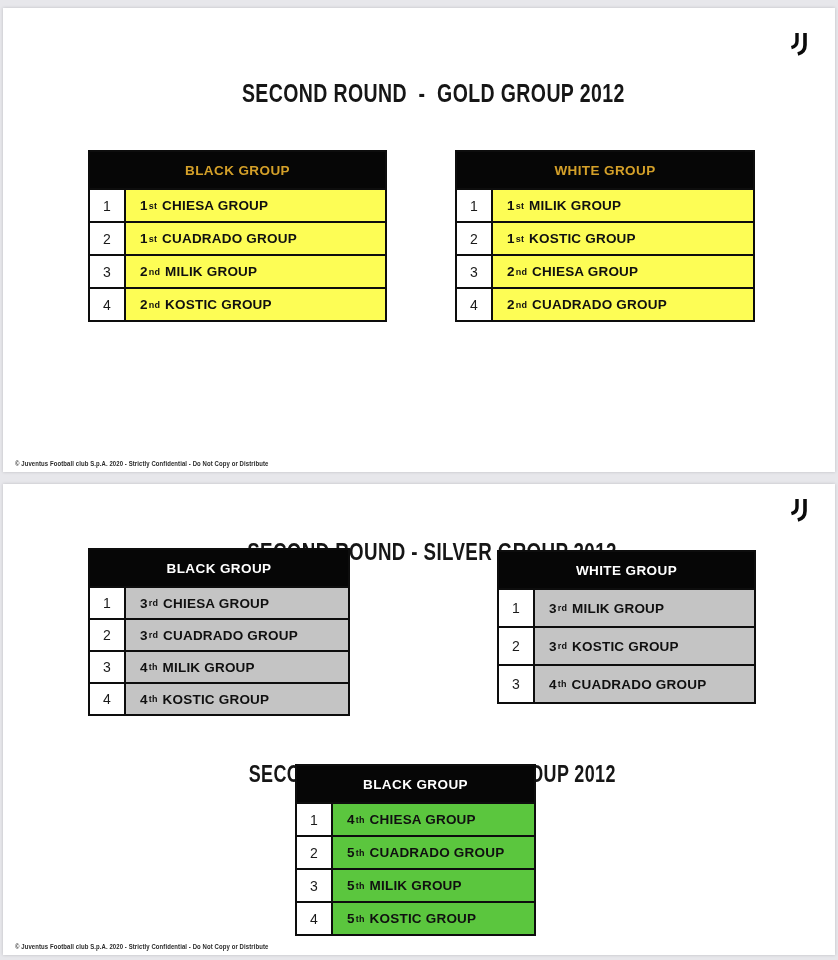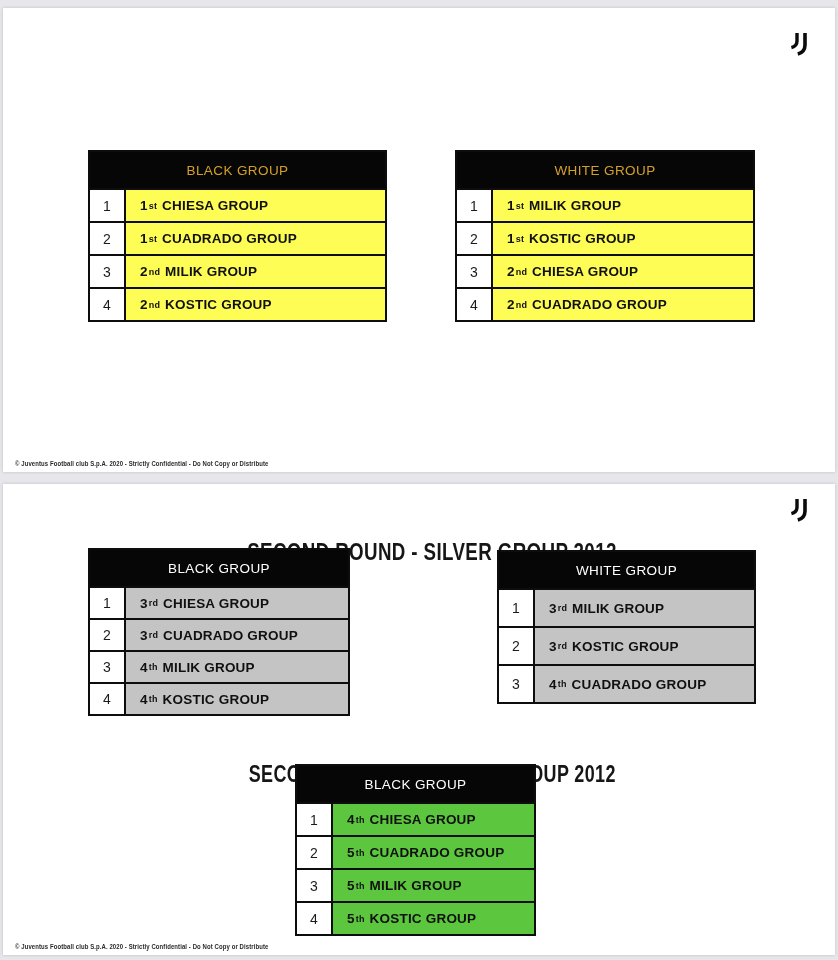--- a/index.html
+++ b/index.html
@@ -34,21 +34,21 @@
   #slide-silver .logo { top:12px; }
 
   .jtable {
     position:absolute;
     border:2px solid var(--border, #0d0d0d);
     background:#fff;
   }
   .thead {
     background: var(--table-header-bg, #060606);
     display:flex; align-items:center; justify-content:center;
-    font-weight:normal; font-size:13.5px; letter-spacing:.4px;
+    font-weight:bold; font-size:13.5px; letter-spacing:.4px;
     height:36px;
   }
   .trow {
     display:flex; border-top:2px solid var(--border, #0d0d0d);
   }
   .cell.num {
     width:34px; flex:0 0 34px; background:#fff;
     display:flex; align-items:center; justify-content:center;
     font-size:14px; color:#1a1a1a;
     border-right:2px solid var(--border, #0d0d0d);
@@ -75,20 +75,23 @@
     position:absolute; left:12px; bottom:5px;
     font-size:6.5px; font-weight:bold; color:#2a2a2a;
     letter-spacing:.1px; transform:scaleX(.92); transform-origin:left center;
     white-space:nowrap;
   }
 </style>
 </head>
 <body>
 
 <section class="slide" id="slide-gold">
+  <h1 class="slide-title" id="gold-title">
+    <span class="condensed">SECOND ROUND  -  GOLD GROUP 2012</span>
+  </h1>
 
   <div class="logo">
     <svg viewBox="0 0 26 30" width="26" height="30" aria-hidden="true">
       <path d="M10 3 v8 q0 5.2 -5.6 6.6" fill="none" stroke="#0b0b0b" stroke-width="3.4"></path>
       <path d="M18 3 v12 q0 7 -7.2 9" fill="none" stroke="#0b0b0b" stroke-width="3.6"></path>
     </svg>
   </div>
 
   <div class="jtable gold-table" id="gold-black">
     <div class="thead" style="color: rgb(212, 160, 41);">BLACK GROUP</div>

